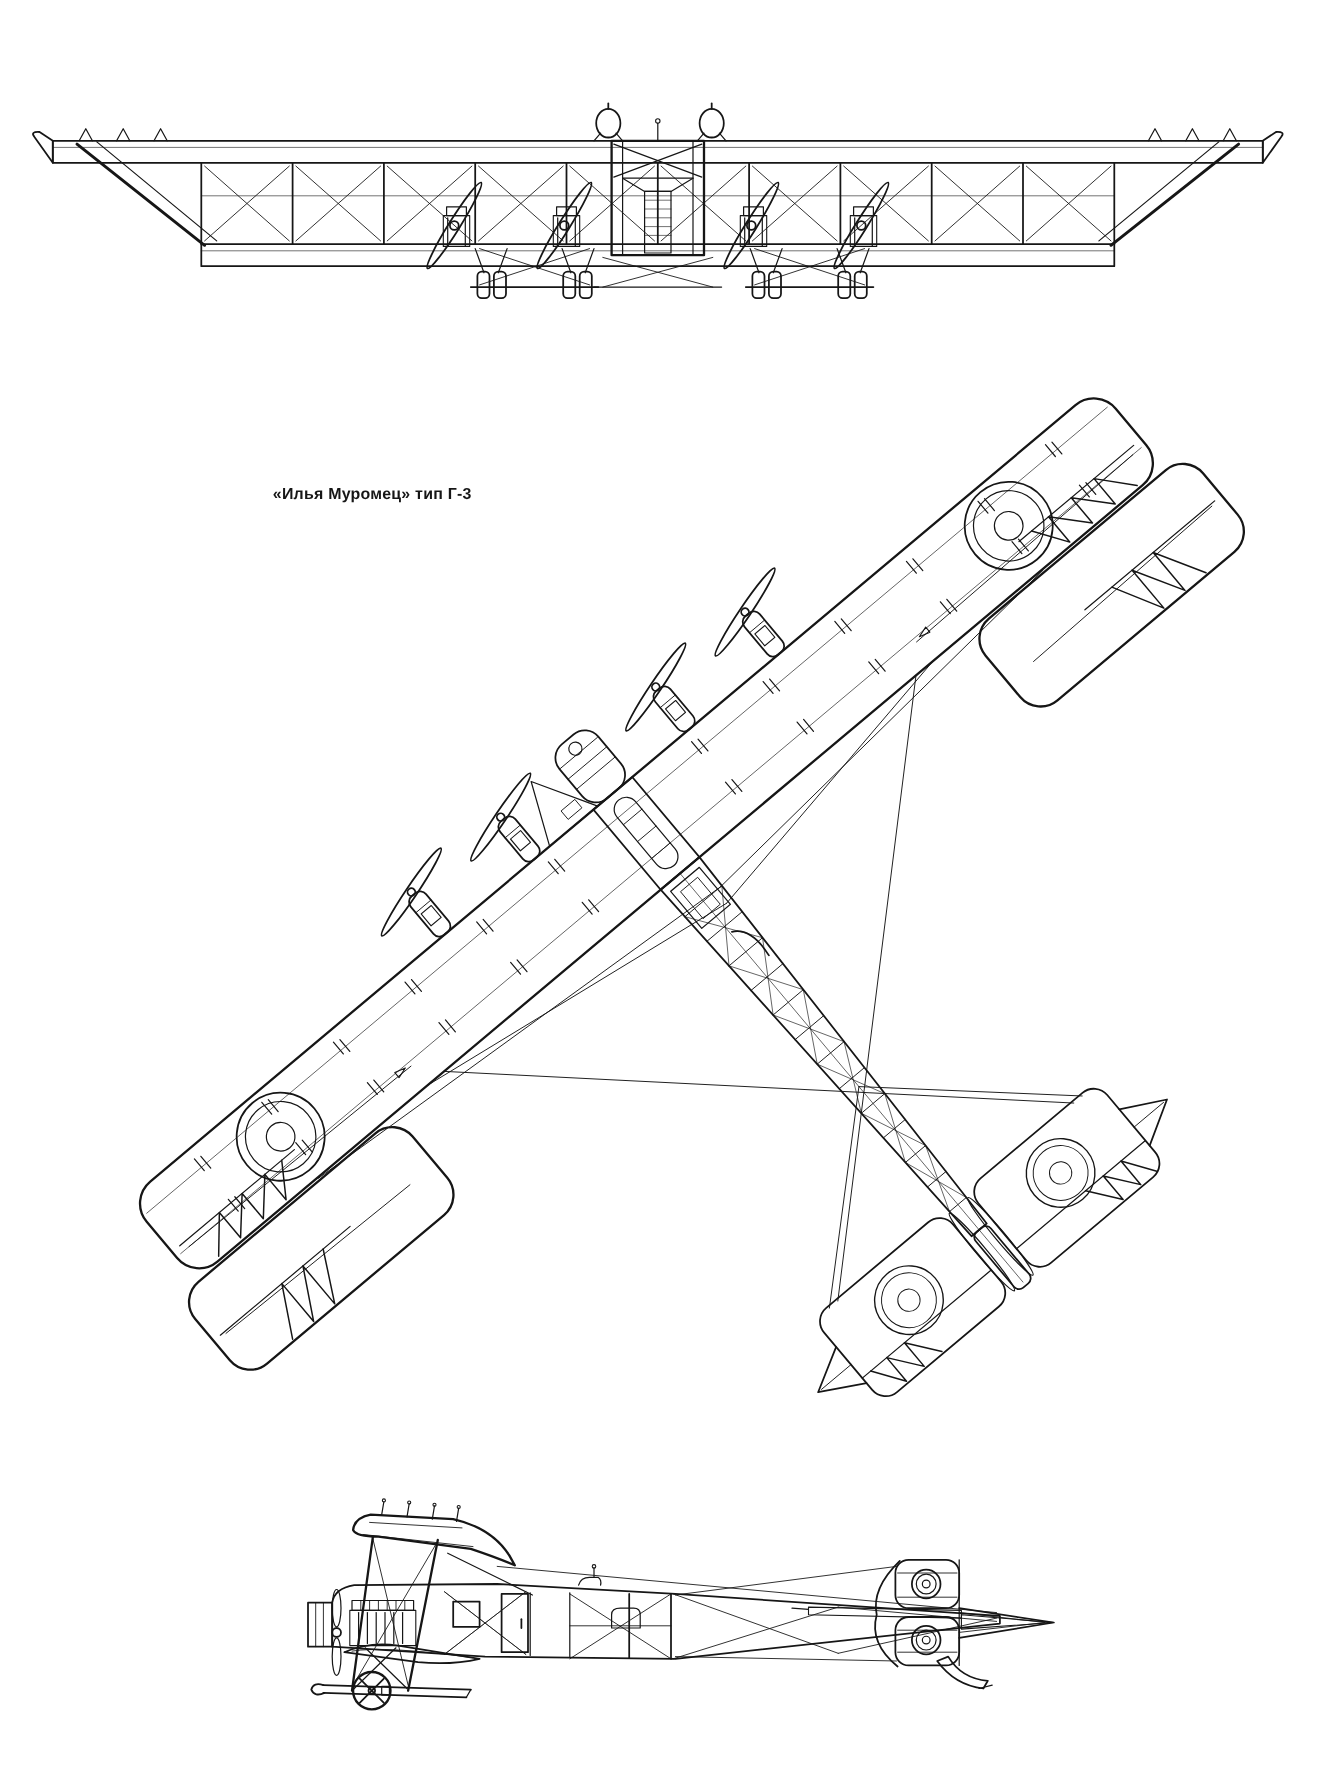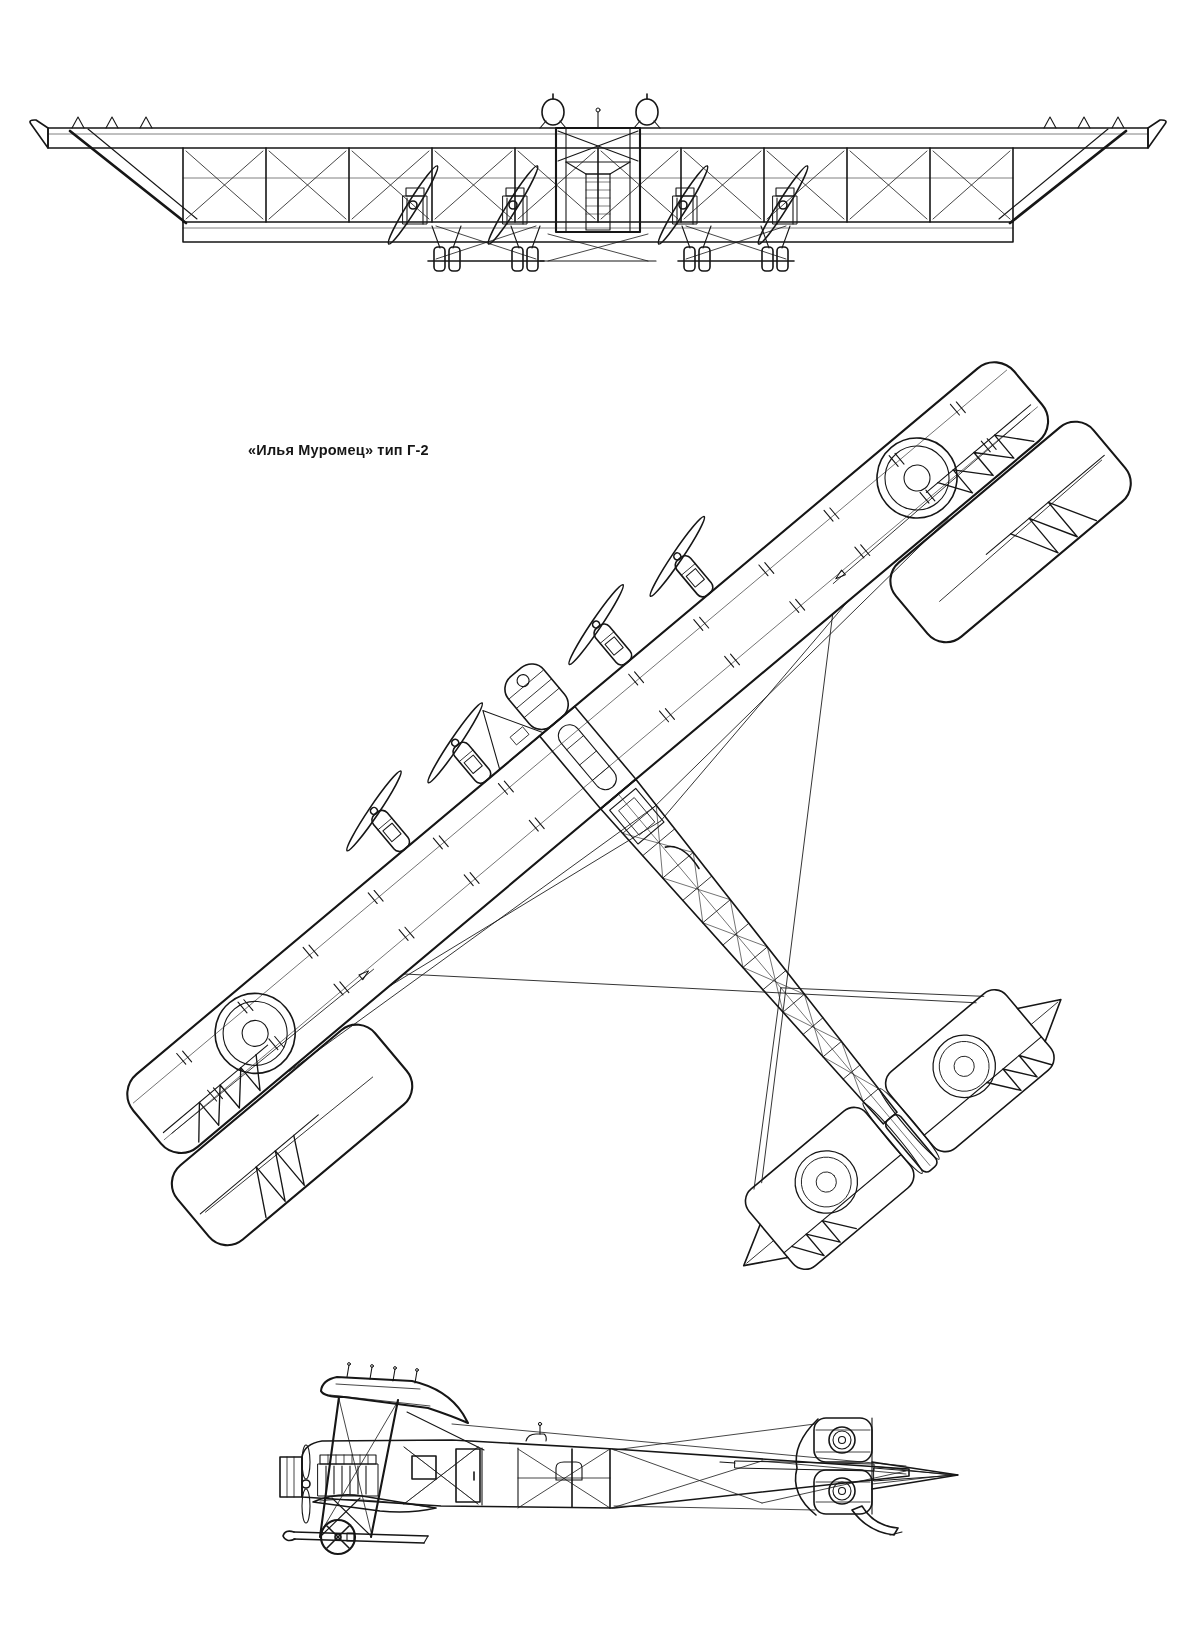--- a/index.html
+++ b/index.html
@@ -12,21 +12,21 @@
   .fw{fill:#fff}.fb{fill:#161616;stroke:none}
   .sw{stroke:#fff;stroke-width:1.1px}
   #caption{position:absolute;left:248px;top:442px;font-size:14.5px;font-weight:bold;
            color:#161616;letter-spacing:.2px;white-space:nowrap;}
 </style>
 </head>
 <body>
 
 <div id="page" style="background: rgb(255, 255, 255);">
 
-<div id="caption" style="color: rgb(22, 22, 22);">«Илья Муромец» тип Г-2</div>
+<div id="caption" style="color: rgb(22, 22, 22);">«Илья Муромец» тип Г-3</div>
 
 <svg id="art" width="1200" height="1628" viewBox="0 0 1200 1628">
 <defs>
   <pattern id="rib9" width="9" height="600" patternUnits="userSpaceOnUse">
     <path d="M4.5,0 V600" stroke="#161616" stroke-width="0.7"></path>
   </pattern>
   <pattern id="rib11" width="11" height="1400" patternUnits="userSpaceOnUse">
     <path d="M5.5,-100 V1300" stroke="#161616" stroke-width="0.9"></path>
   </pattern>
   <pattern id="ribd" width="12" height="1400" patternUnits="userSpaceOnUse" patternTransform="rotate(14)">

